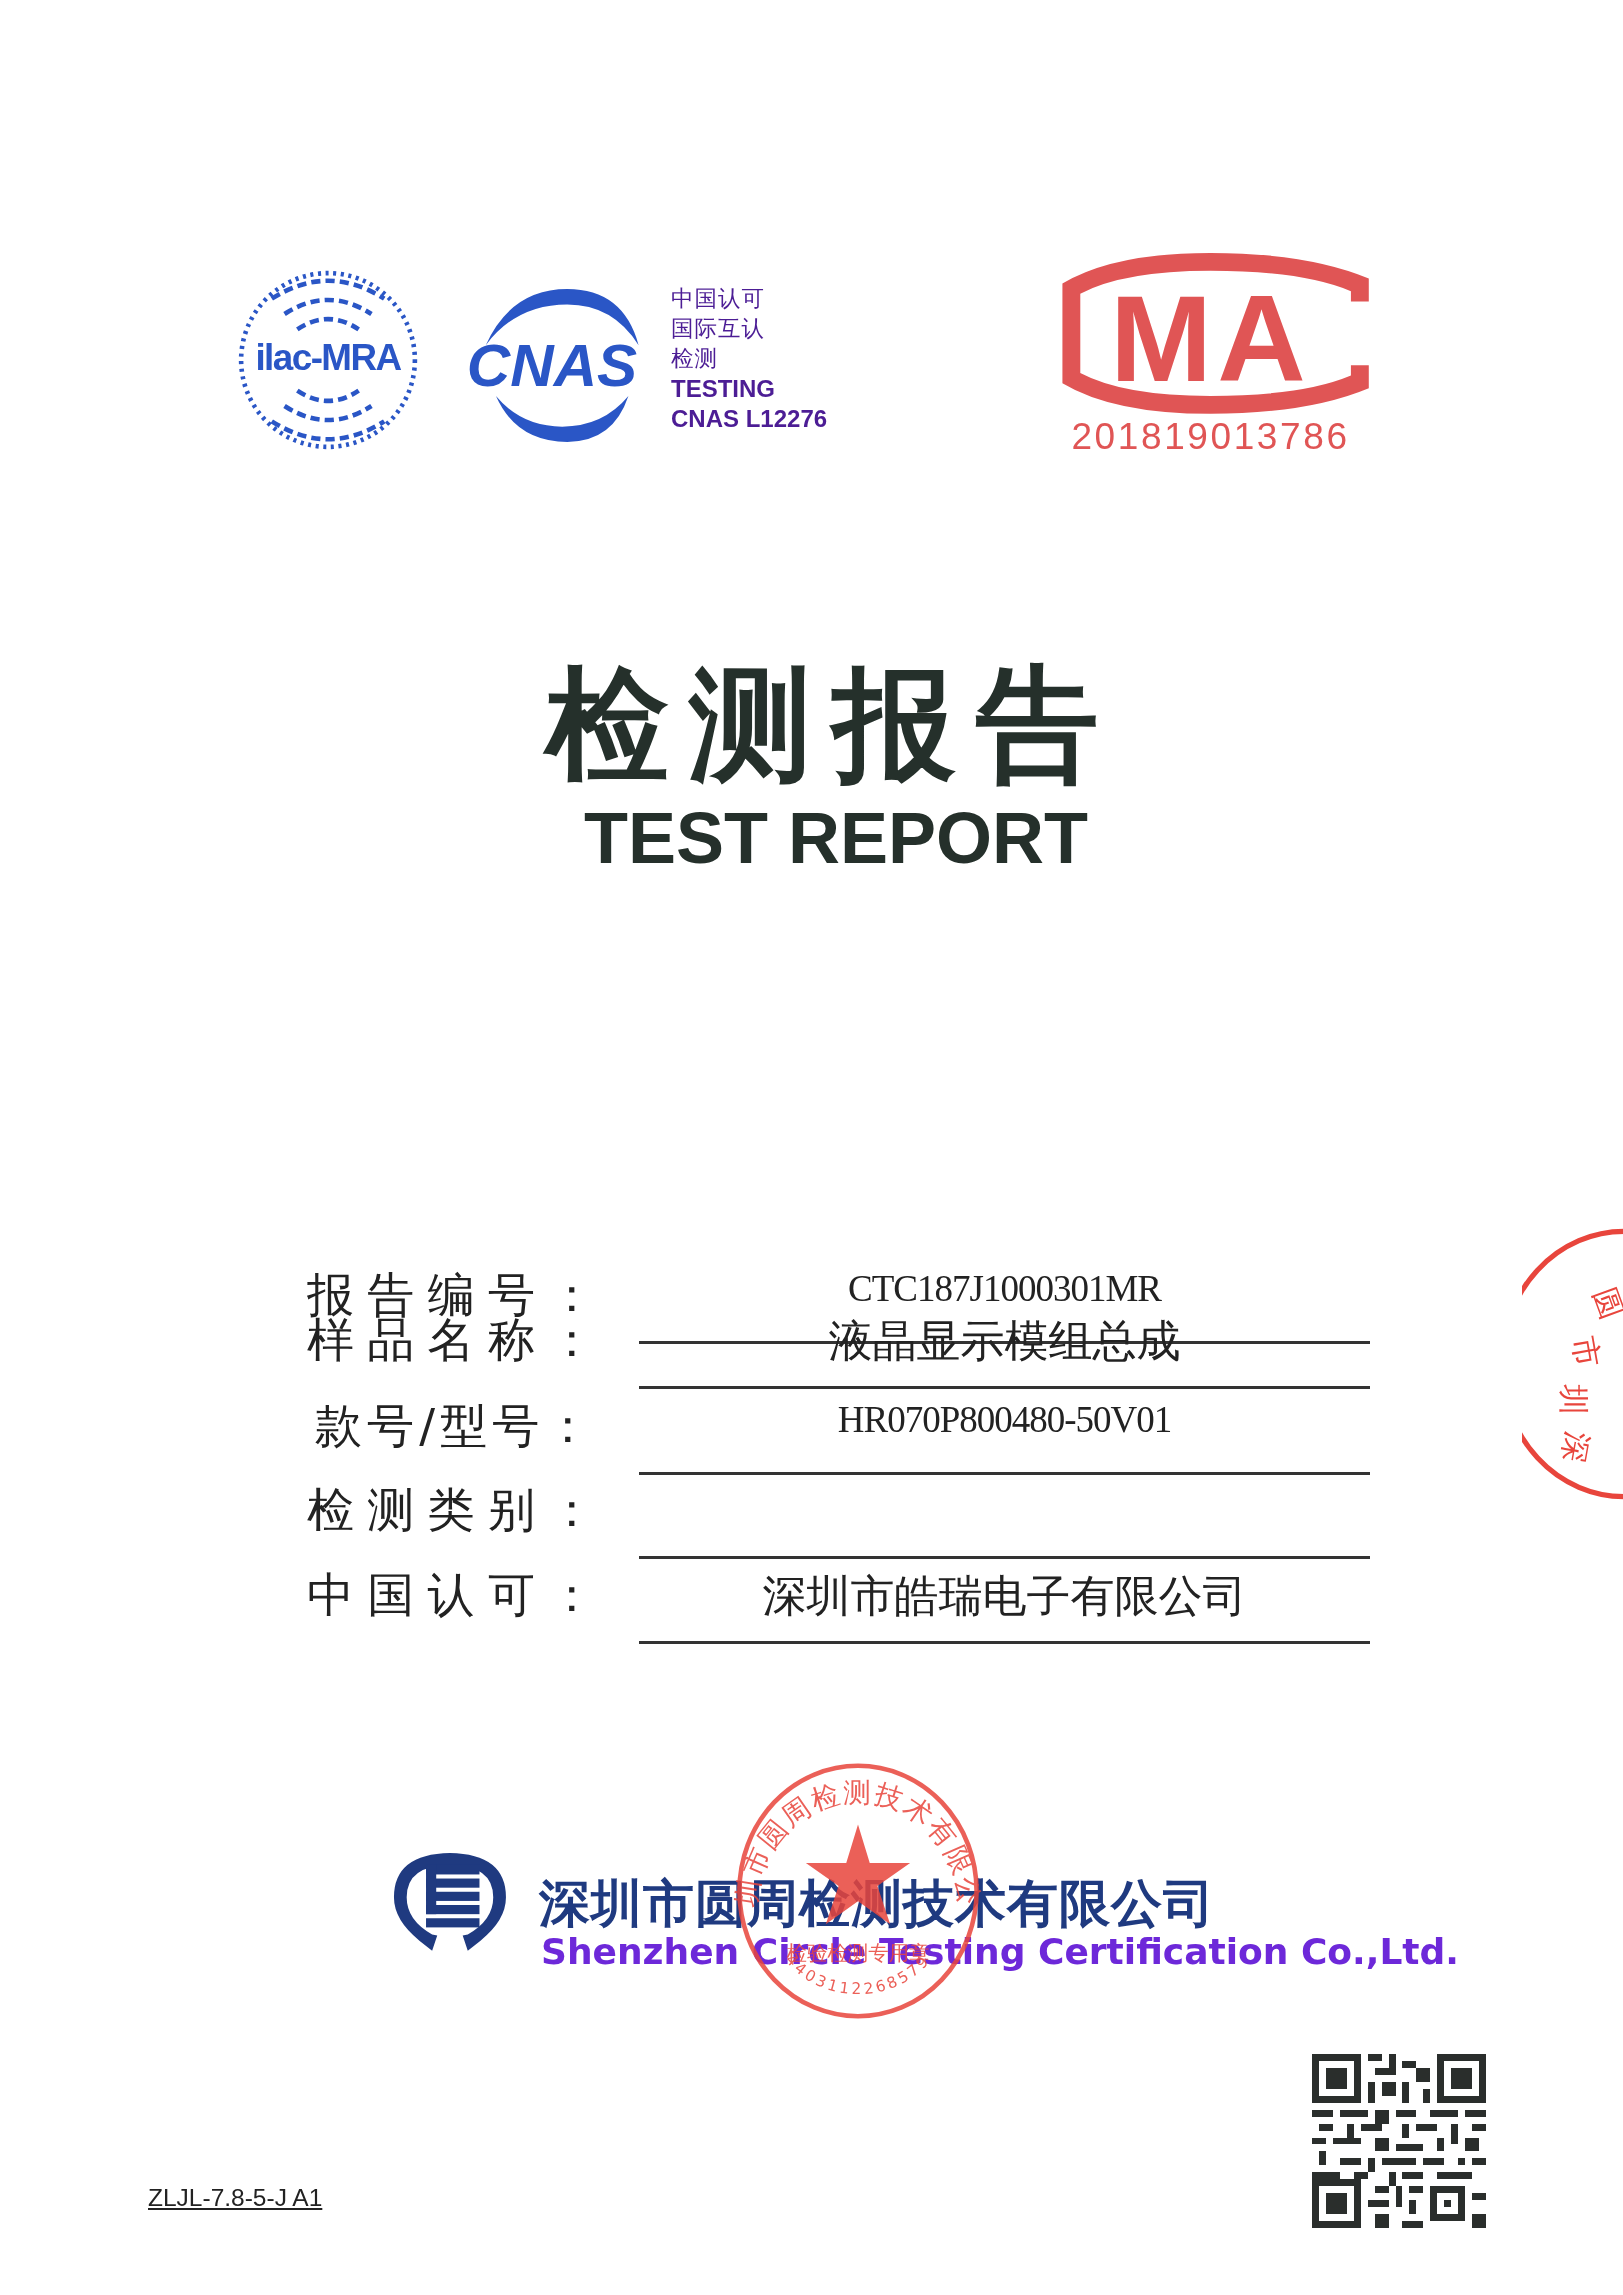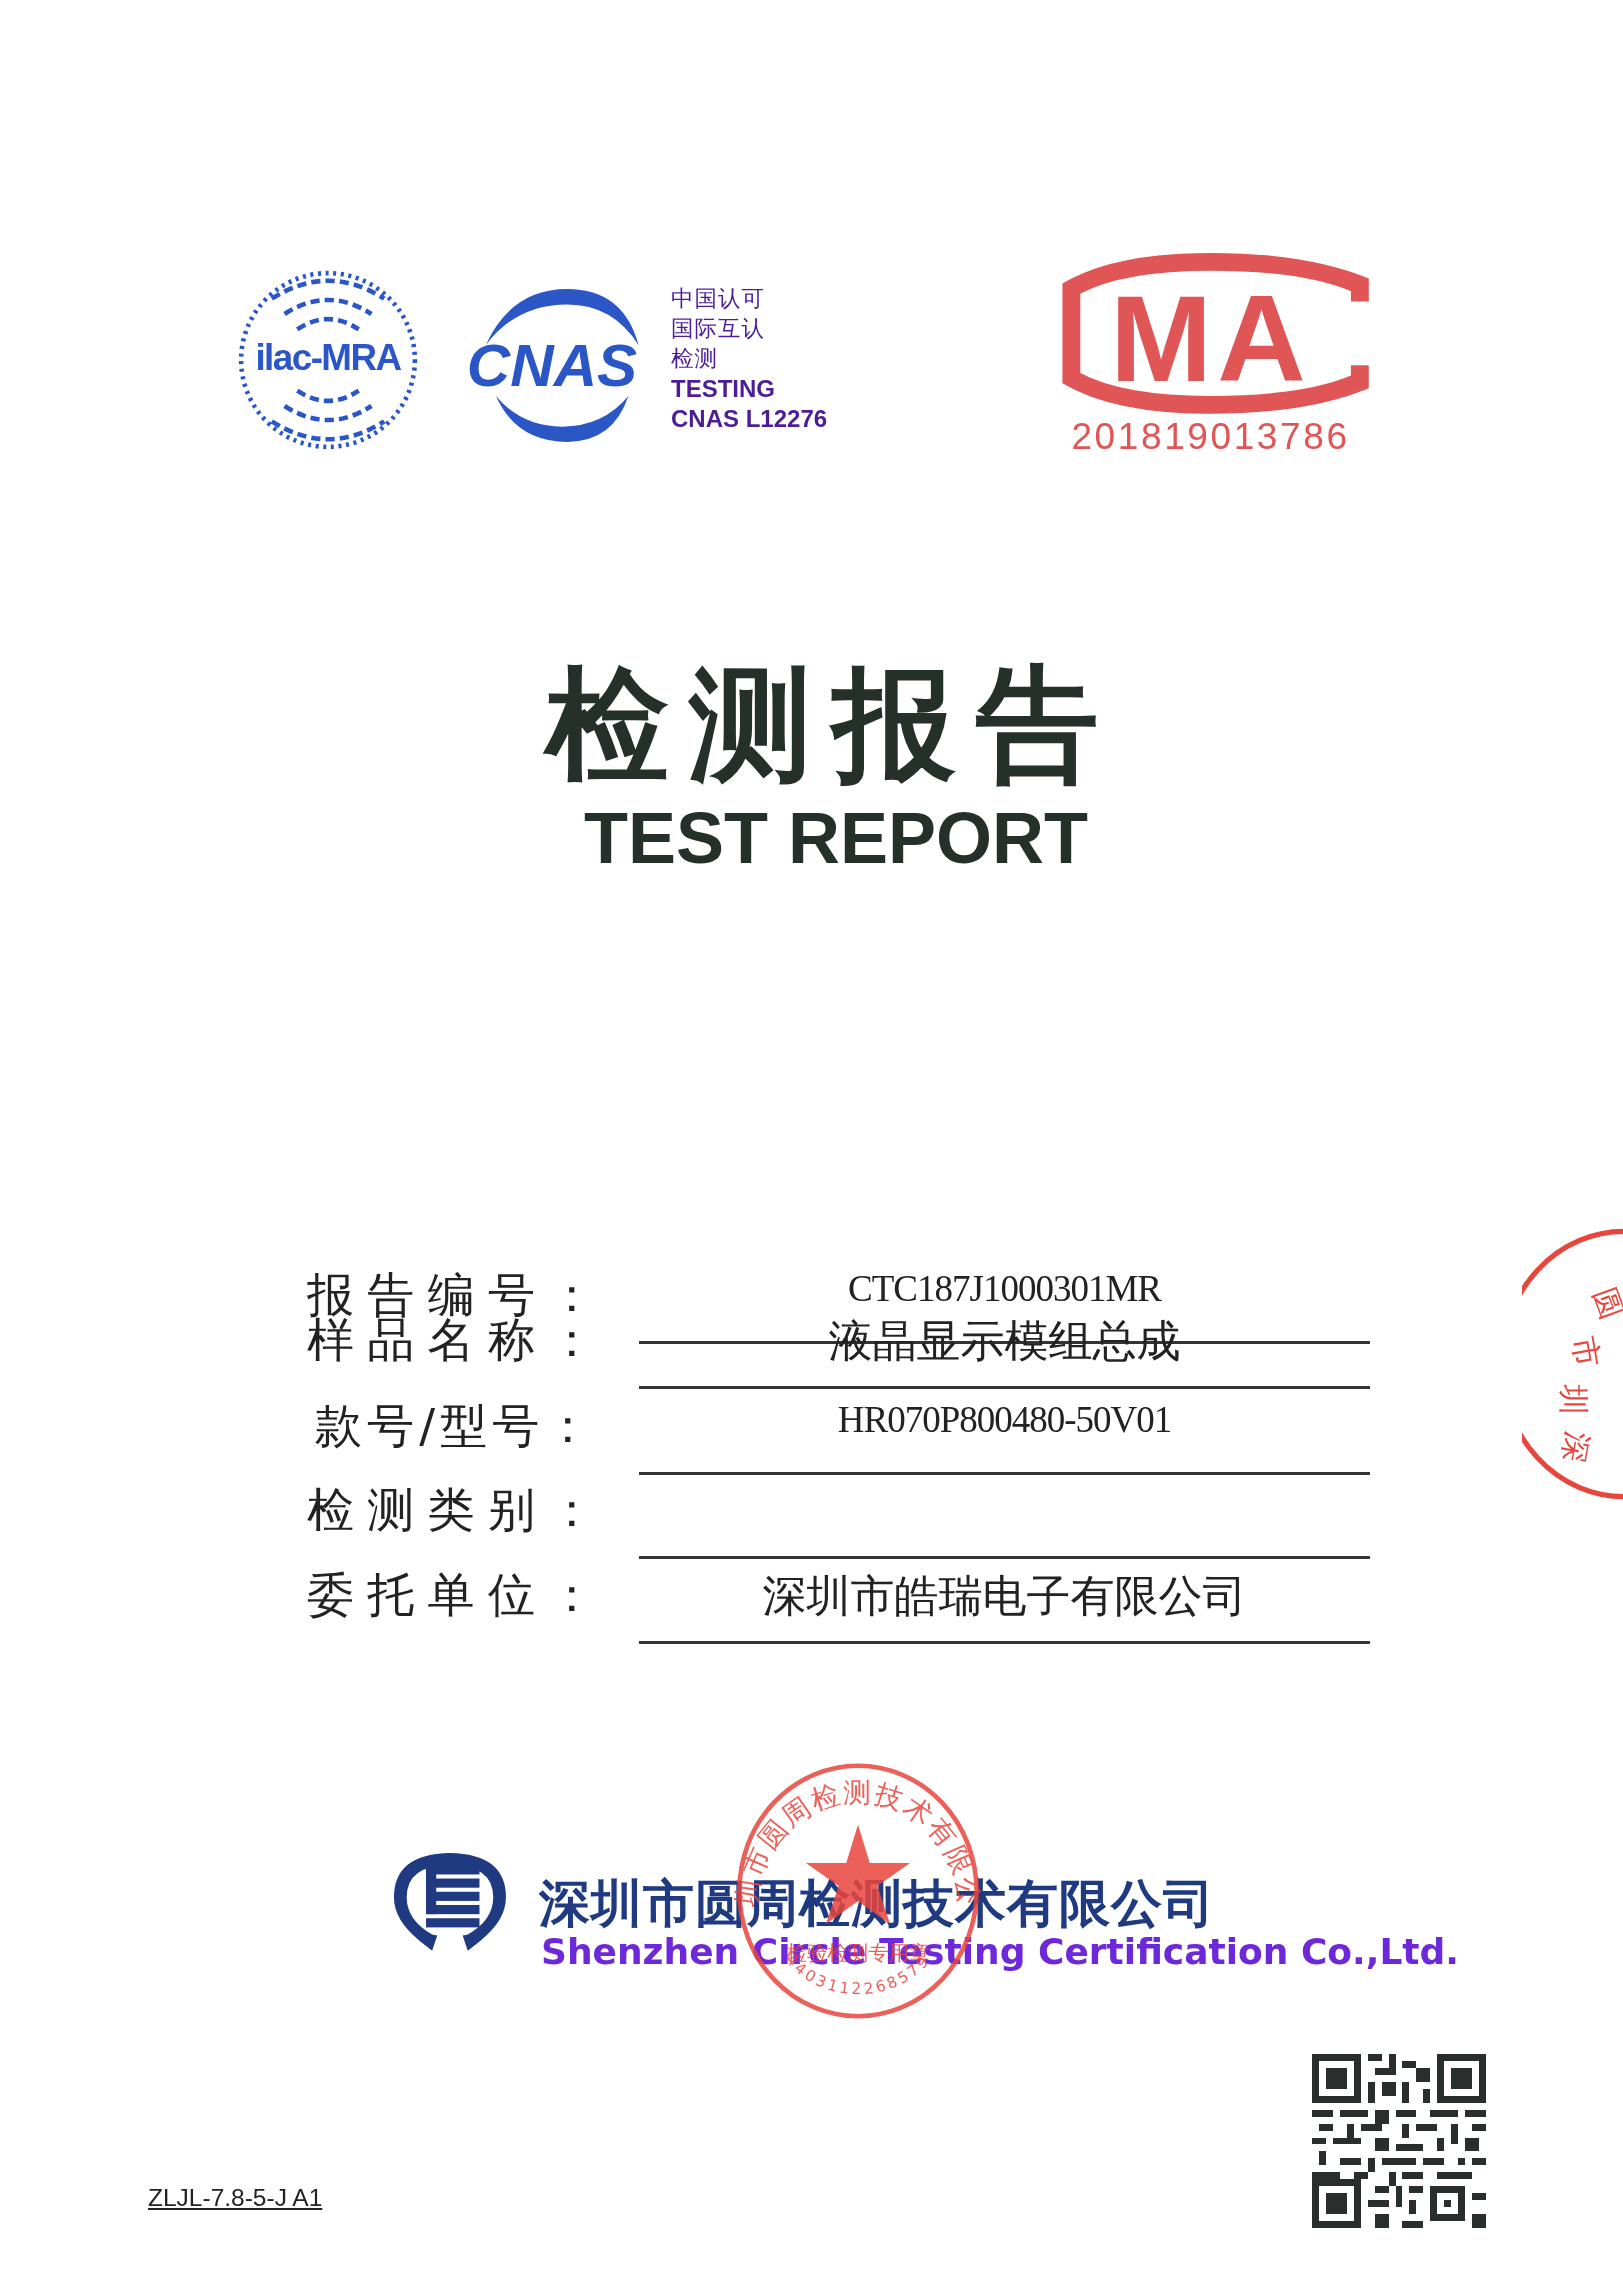--- a/index.html
+++ b/index.html
@@ -121,21 +121,21 @@
 <div class="info-row" style="top:1395px;">
   <div class="info-label" style="letter-spacing:5.1px;margin-left:8px;">款号/型号：</div>
   <div class="info-value mono">HR070P800480-50V01</div>
   <div class="info-line"></div>
 </div>
 <div class="info-row" style="top:1479px;">
   <div class="info-label">检测类别：</div>
   <div class="info-line"></div>
 </div>
 <div class="info-row" style="top:1564px;">
-  <div class="info-label">委托单位：</div>
+  <div class="info-label">中国认可：</div>
   <div class="info-value">深圳市皓瑞电子有限公司</div>
   <div class="info-line"></div>
 </div>
 
 <svg id="company-logo" class="abs" viewBox="0 0 240 220">
   <path d="M80 200 L55 180 Q5 140 5 95 Q5 10 115 8 Q225 10 225 95 Q225 140 175 180 L150 200 L140 170 L150 168 Q200 140 200 95 Q200 32 115 32 Q30 32 30 95 Q30 140 80 168 L90 170 Z" fill="#1f3a80"></path>
   <rect x="68" y="30" width="105" height="20" fill="#1f3a80"></rect>
   <rect x="68" y="58" width="105" height="18" fill="#1f3a80"></rect>
   <rect x="68" y="84" width="105" height="18" fill="#1f3a80"></rect>
   <rect x="68" y="110" width="105" height="18" fill="#1f3a80"></rect>

